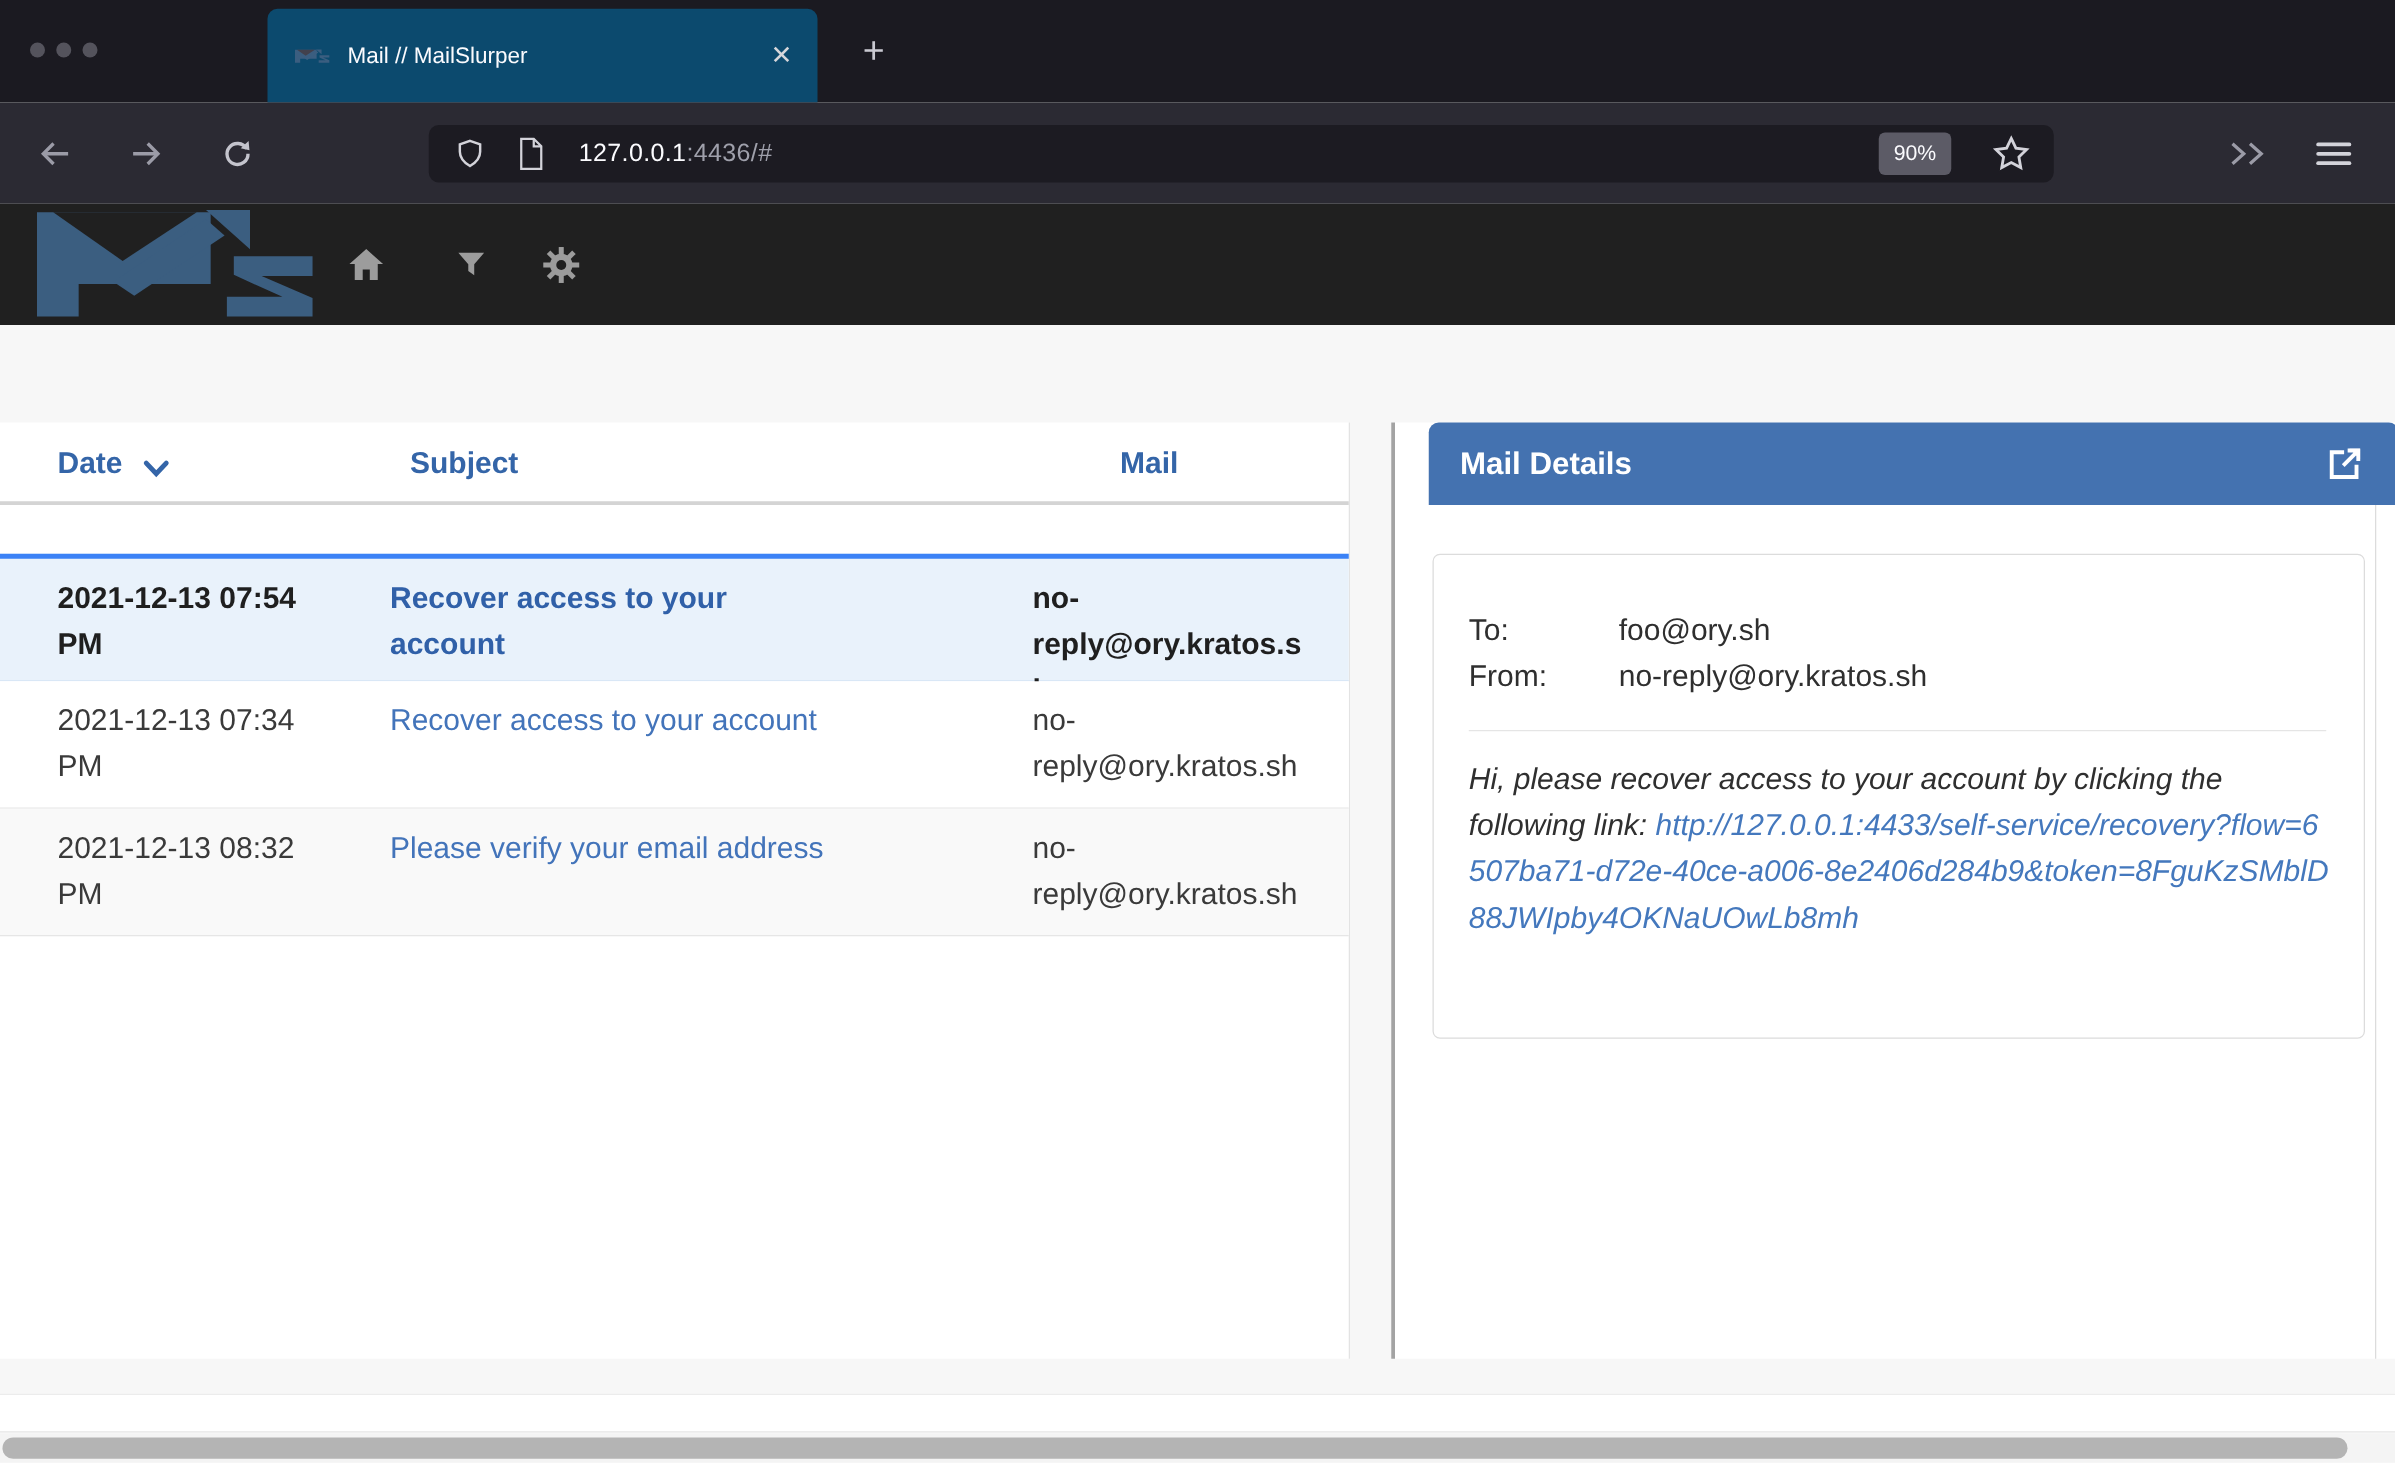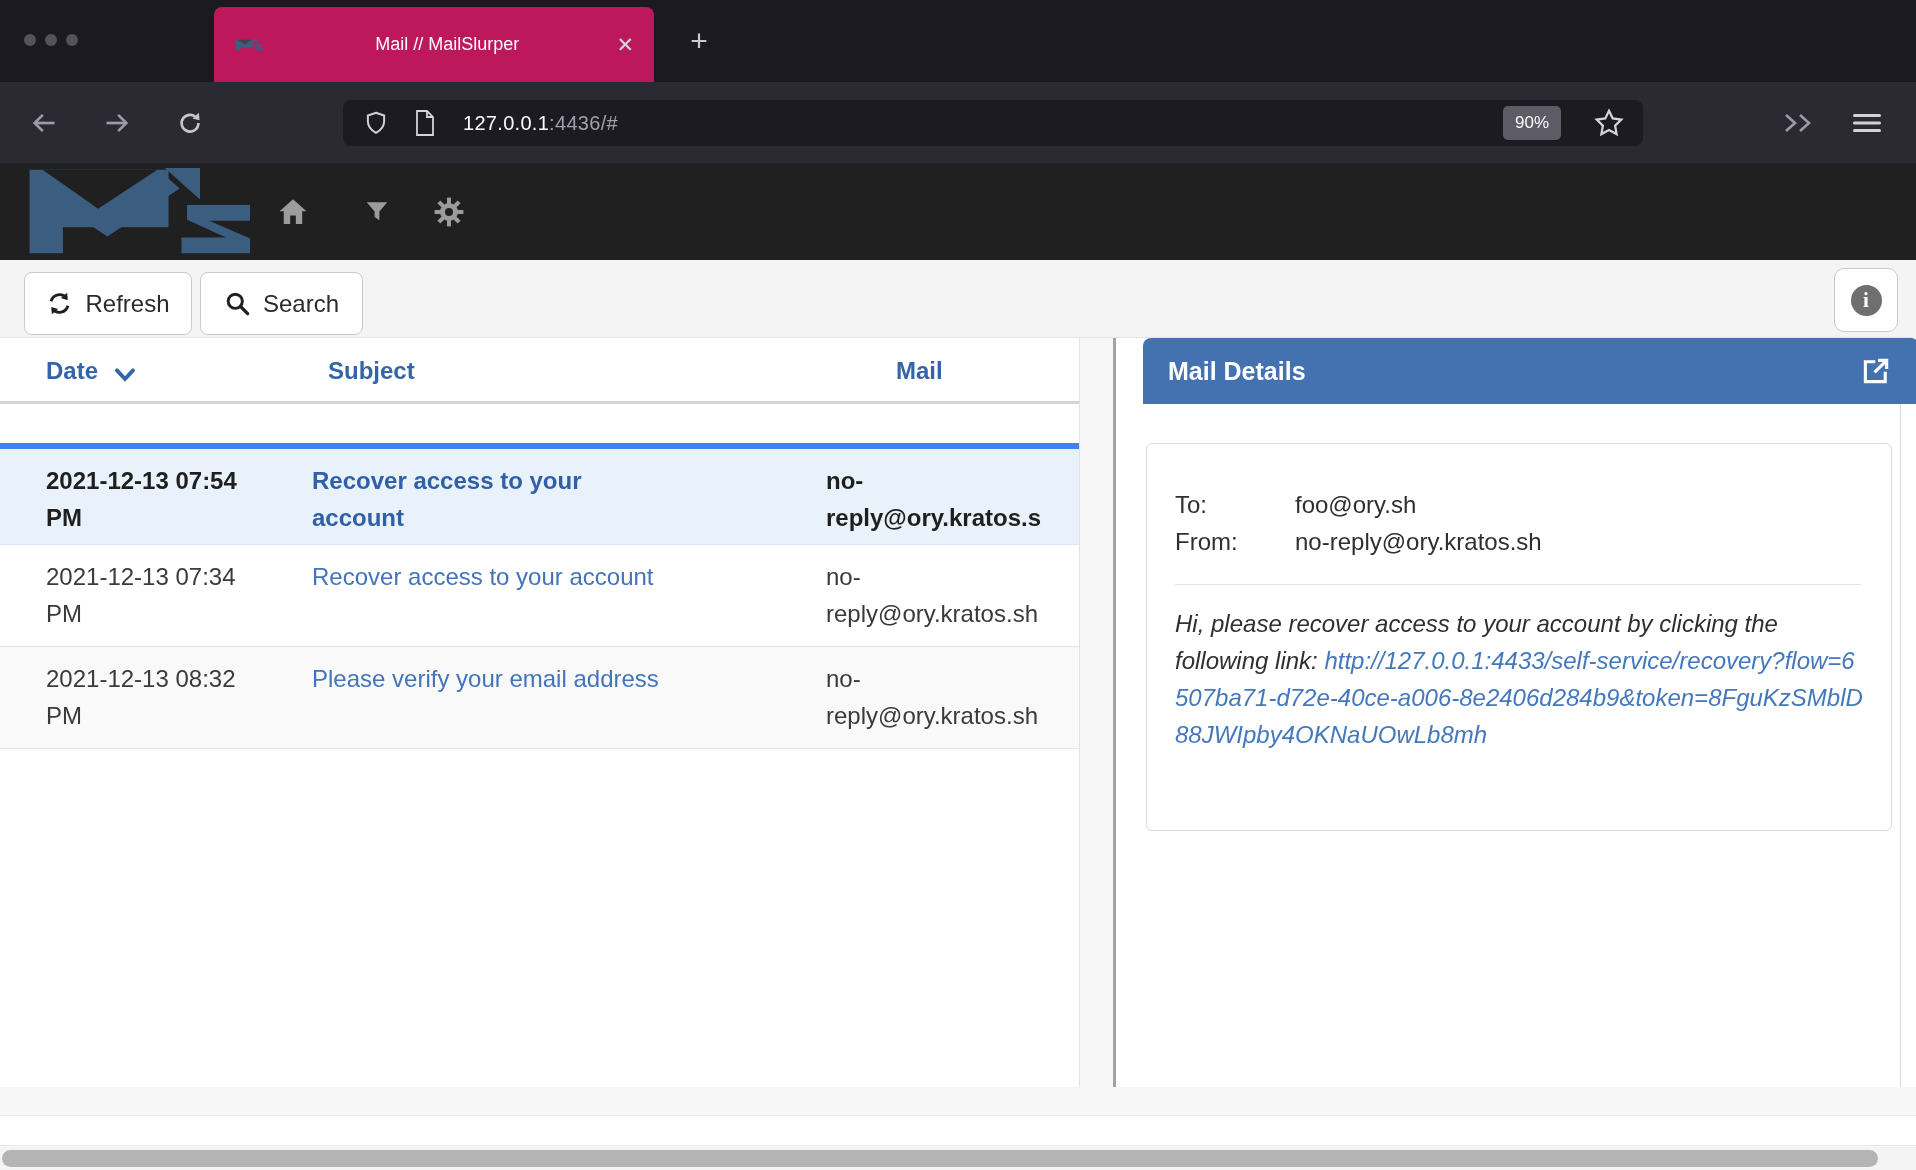--- a/index.html
+++ b/index.html
@@ -5,21 +5,21 @@
   * { margin:0; padding:0; box-sizing:border-box; }
   html,body { width:1916px; height:1170px; overflow:hidden; }
   body { font-family:"Liberation Sans", sans-serif; background:#f7f7f7; }
   .screen { position:relative; width:1916px; height:1170px; background:#f7f7f7; }
 
   
   .tab-bar { position:absolute; left:0; top:0; width:1916px; height:82px; background:#1b1a21; }
   .window-dots { position:absolute; left:24px; top:34px; width:60px; height:12px; }
   .window-dots span { position:absolute; top:0; width:12px; height:12px; border-radius:50%; background:#54535c; }
   .window-dots span:nth-child(1){left:0;} .window-dots span:nth-child(2){left:21px;} .window-dots span:nth-child(3){left:42px;}
-  .tab { position:absolute; left:214px; top:7px; width:440px; height:75px; background:#be185d; border-radius:8px 8px 0 0; display:flex; align-items:center;text-align:center; }
+  .tab { position:absolute; left:214px; top:7px; width:440px; height:75px; background:#0c4a6e; border-radius:8px 8px 0 0; display:flex; align-items:center; }
   .tab-favicon { margin-left:22px; width:30px; height:16px; flex:0 0 auto; }
   .tab-title { margin-left:12px; color:#fbfbfe; font-size:18px; white-space:nowrap; overflow:hidden; flex:1; }
   .tab-close { margin-right:20px; color:#d7d7db; font-size:21px; line-height:21px; cursor:default; }
   .new-tab-button { position:absolute; left:683px; top:26px; width:32px; height:32px; color:#c9c9d1; font-size:30px; line-height:30px; text-align:center; font-weight:300; }
 
   .nav-bar { position:absolute; left:0; top:82px; width:1916px; height:81px; background:#2b2a33; }
   .nav-icon { position:absolute; top:50%; transform:translateY(-50%); }
   .url-bar { position:absolute; left:343px; top:18px; width:1300px; height:46px; background:#1c1b22; border-radius:8px; display:flex; align-items:center; }
   .url-shield { margin-left:20px; }
   .url-doc { margin-left:24px; }
@@ -50,21 +50,21 @@
 
   .list-header { position:relative; height:66px; border-bottom:3px solid #d4d4d4; }
   .list-header .hcell { position:absolute; top:19px; font-size:24px; font-weight:700; color:#3465a8; }
   .hcell.h-date { left:46px; }
   .hcell.h-subject { left:328px; }
   .hcell.h-from { left:896px; }
   .sort-icon { position:absolute; left:114px; top:29px; }
 
   .mail-rows { position:absolute; left:0; top:105px; width:100%; }
   .mail-row { position:relative; height:102px; border-bottom:1px solid #e6e6e6; background:#fff; }
-  .mail-row.selected { background:#e9f2fb; border-top:6px solid #3b82f6; border-bottom:1px solid #d9e7f6; }
+  .mail-row.selected { background:#e9f2fb; border-top:4px solid #3b82f6; border-bottom:1px solid #d9e7f6; }
   .mail-row.striped { background:#f9f9f9; }
   .cell { position:absolute; top:13px; font-size:24px; line-height:37px; color:#3a3a3a; }
   .cell.c-date { left:46px; width:222px; }
   .cell.c-subject { left:312px; width:360px; color:#4374ba; }
   .cell.c-from { left:826px; width:222px; word-break:break-word; }
   .mail-row.selected .cell { font-weight:700; color:#1f1f1f; }
   .mail-row.selected .c-subject { color:#3060a8; }
 
   
   .details-heading { position:absolute; left:27px; top:0; width:776px; height:66px; background:#4472b0; border-radius:8px 8px 0 0; display:flex; align-items:center; }
@@ -183,43 +183,20 @@
           <rect x="10.4" y="0.5" width="3.2" height="5" transform="rotate(45 12 12)"></rect>
           <rect x="10.4" y="18.5" width="3.2" height="5" transform="rotate(45 12 12)"></rect>
           <rect x="0.5" y="10.4" width="5" height="3.2" transform="rotate(45 12 12)"></rect>
           <rect x="18.5" y="10.4" width="5" height="3.2" transform="rotate(45 12 12)"></rect>
         </g>
       </g>
       <circle cx="12" cy="12" r="3.2" fill="#202020"></circle>
     </svg>
   </div>
 
-  <div class="app-toolbar">
-    <button class="tool-button refresh-button">
-      <svg width="27" height="27" viewBox="0 0 24 24">
-        <g stroke="#1f1f1f" stroke-width="2.5" fill="none">
-          <path d="M4.5 10 a8 8 0 0 1 13.8 -3"></path>
-          <path d="M19.5 14 a8 8 0 0 1 -13.8 3"></path>
-        </g>
-        <polygon points="18.8,2.5 19.3,9 13.3,7.2" fill="#1f1f1f"></polygon>
-        <polygon points="5.2,21.5 4.7,15 10.7,16.8" fill="#1f1f1f"></polygon>
-      </svg>
-      <span>Refresh</span>
-    </button>
-    <button class="tool-button search-button">
-      <svg width="27" height="27" viewBox="0 0 24 24">
-        <circle cx="10" cy="10" r="6.3" stroke="#1f1f1f" stroke-width="2.6" fill="none"></circle>
-        <line x1="15" y1="15" x2="21" y2="21" stroke="#1f1f1f" stroke-width="3" stroke-linecap="round"></line>
-      </svg>
-      <span>Search</span>
-    </button>
-    <div class="info-button">
-      <span class="info-glyph">i</span>
-    </div>
-  </div>
 
   <div class="left-pane">
     <div class="list-header">
       <span class="hcell h-date">Date</span>
       <svg class="sort-icon" width="22" height="16" viewBox="0 0 18 14">
         <polyline points="2,3 9,10.5 16,3" stroke="#3465a8" stroke-width="3.4" fill="none" stroke-linecap="round"></polyline>
       </svg>
       <span class="hcell h-subject">Subject</span>
       <span class="hcell h-from">Mail</span>
     </div>

